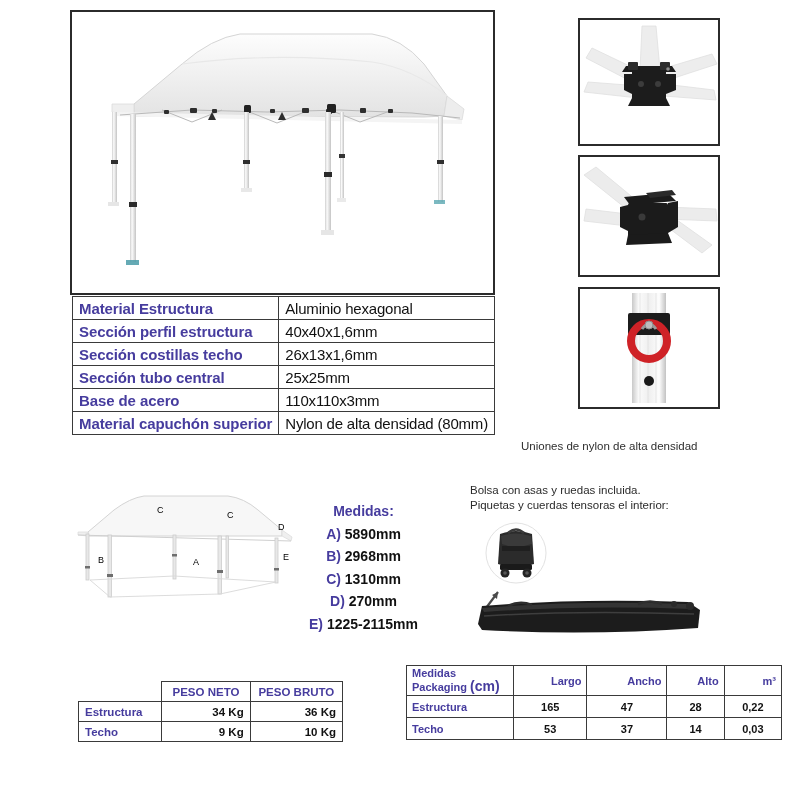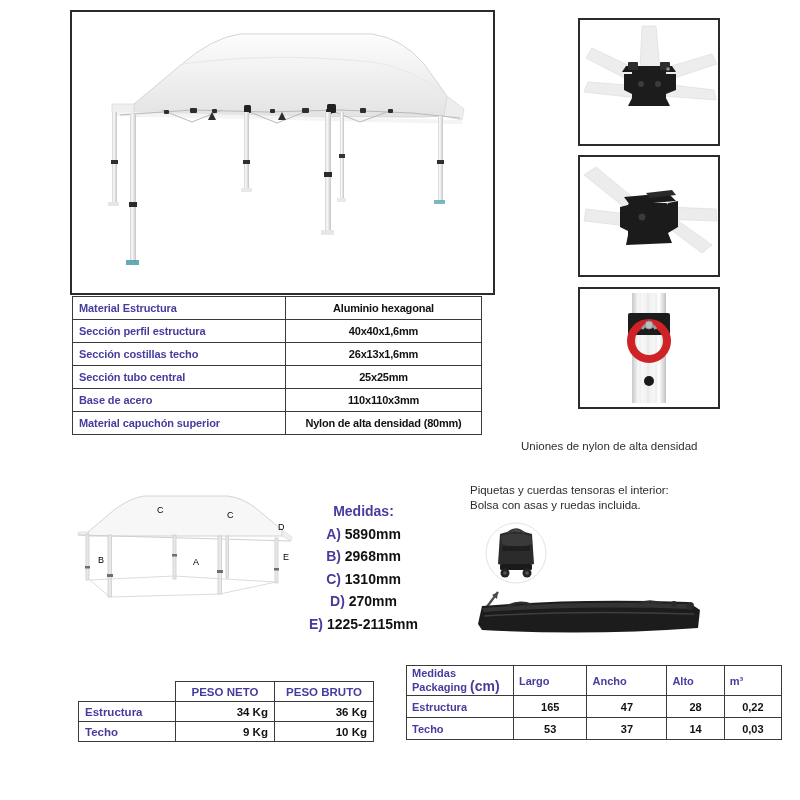--- a/index.html
+++ b/index.html
@@ -35,39 +35,39 @@
     border-collapse: collapse;
     background: #ffffff;
   }
   .spec-table {
     left: 72px; top: 296px; width: 410px;
   }
   .spec-table td {
     border: 1px solid #3a3a3a;
     height: 22px;
     padding: 0 6px;
-    font-size: 11px;
+    font-size: 15px;
     font-weight: bold;
     white-space: nowrap;
   }
   .spec-table td.label {
     color: #463c9e;
     width: 200px;
     text-align: left;
     letter-spacing: -0.1px;
   }
   .spec-table td.value {
     color: #111111;
-    text-align: center;
-    font-weight: bold;
+    text-align: left;
+    font-weight: normal;
     letter-spacing: -0.2px;
   }
 
   .weight-table {
-    left: 78px; top: 681px; width: 296px;
+    left: 78px; top: 681px; width: 265px;
   }
   .weight-table td {
     border: 1.5px solid #3a3a3a;
     height: 19px;
     padding: 0 6px;
     font-size: 11.5px;
     font-weight: bold;
     white-space: nowrap;
   }
   .weight-table td.corner { border: none; }
@@ -91,21 +91,21 @@
   }
   .pack-table td {
     border: 1.5px solid #3a3a3a;
     padding: 1px 5px;
     font-size: 11px;
     font-weight: bold;
     white-space: nowrap;
   }
   .pack-table td.ph {
     color: #463c9e;
-    text-align: left;
+    text-align: right;
   }
   .pack-table td.ph-left {
     color: #463c9e;
     text-align: left;
     line-height: 13px;
     width: 96px;
   }
   .pack-table td.ph-left .sm { font-size: 14px; }
   .pack-table td.rowhead {
     color: #463c9e;
@@ -407,22 +407,22 @@
     <span class="m-key">D)</span>
     <span class="m-val">270mm</span>
   </div>
   <div>
     <span class="m-key">E)</span>
     <span class="m-val">1225-2115mm</span>
   </div>
 </div>
 
 <div class="abs bag-text">
+  <div>Bolsa con asas y ruedas incluida.</div>
   <div>Piquetas y cuerdas tensoras el interior:</div>
-  <div>Bolsa con asas y ruedas incluida.</div>
 </div>
 
 <div class="abs" style="left:468px; top:520px; width:250px; height:120px;">
   <svg width="250" height="120" viewBox="0 0 250 120">
     <rect width="250" height="120" fill="#ffffff"></rect>
 
     <circle cx="48" cy="33" r="30" fill="#ffffff" stroke="#e2e2e2" stroke-width="1"></circle>
     <g>
       <path d="M32 14 Q48 8 64 14 L66 44 Q48 50 30 44 Z" fill="#2b2b2b"></path>
       <path d="M33 16 Q48 11 63 16 L64 24 Q48 29 34 24 Z" fill="#3a3a3a"></path>

